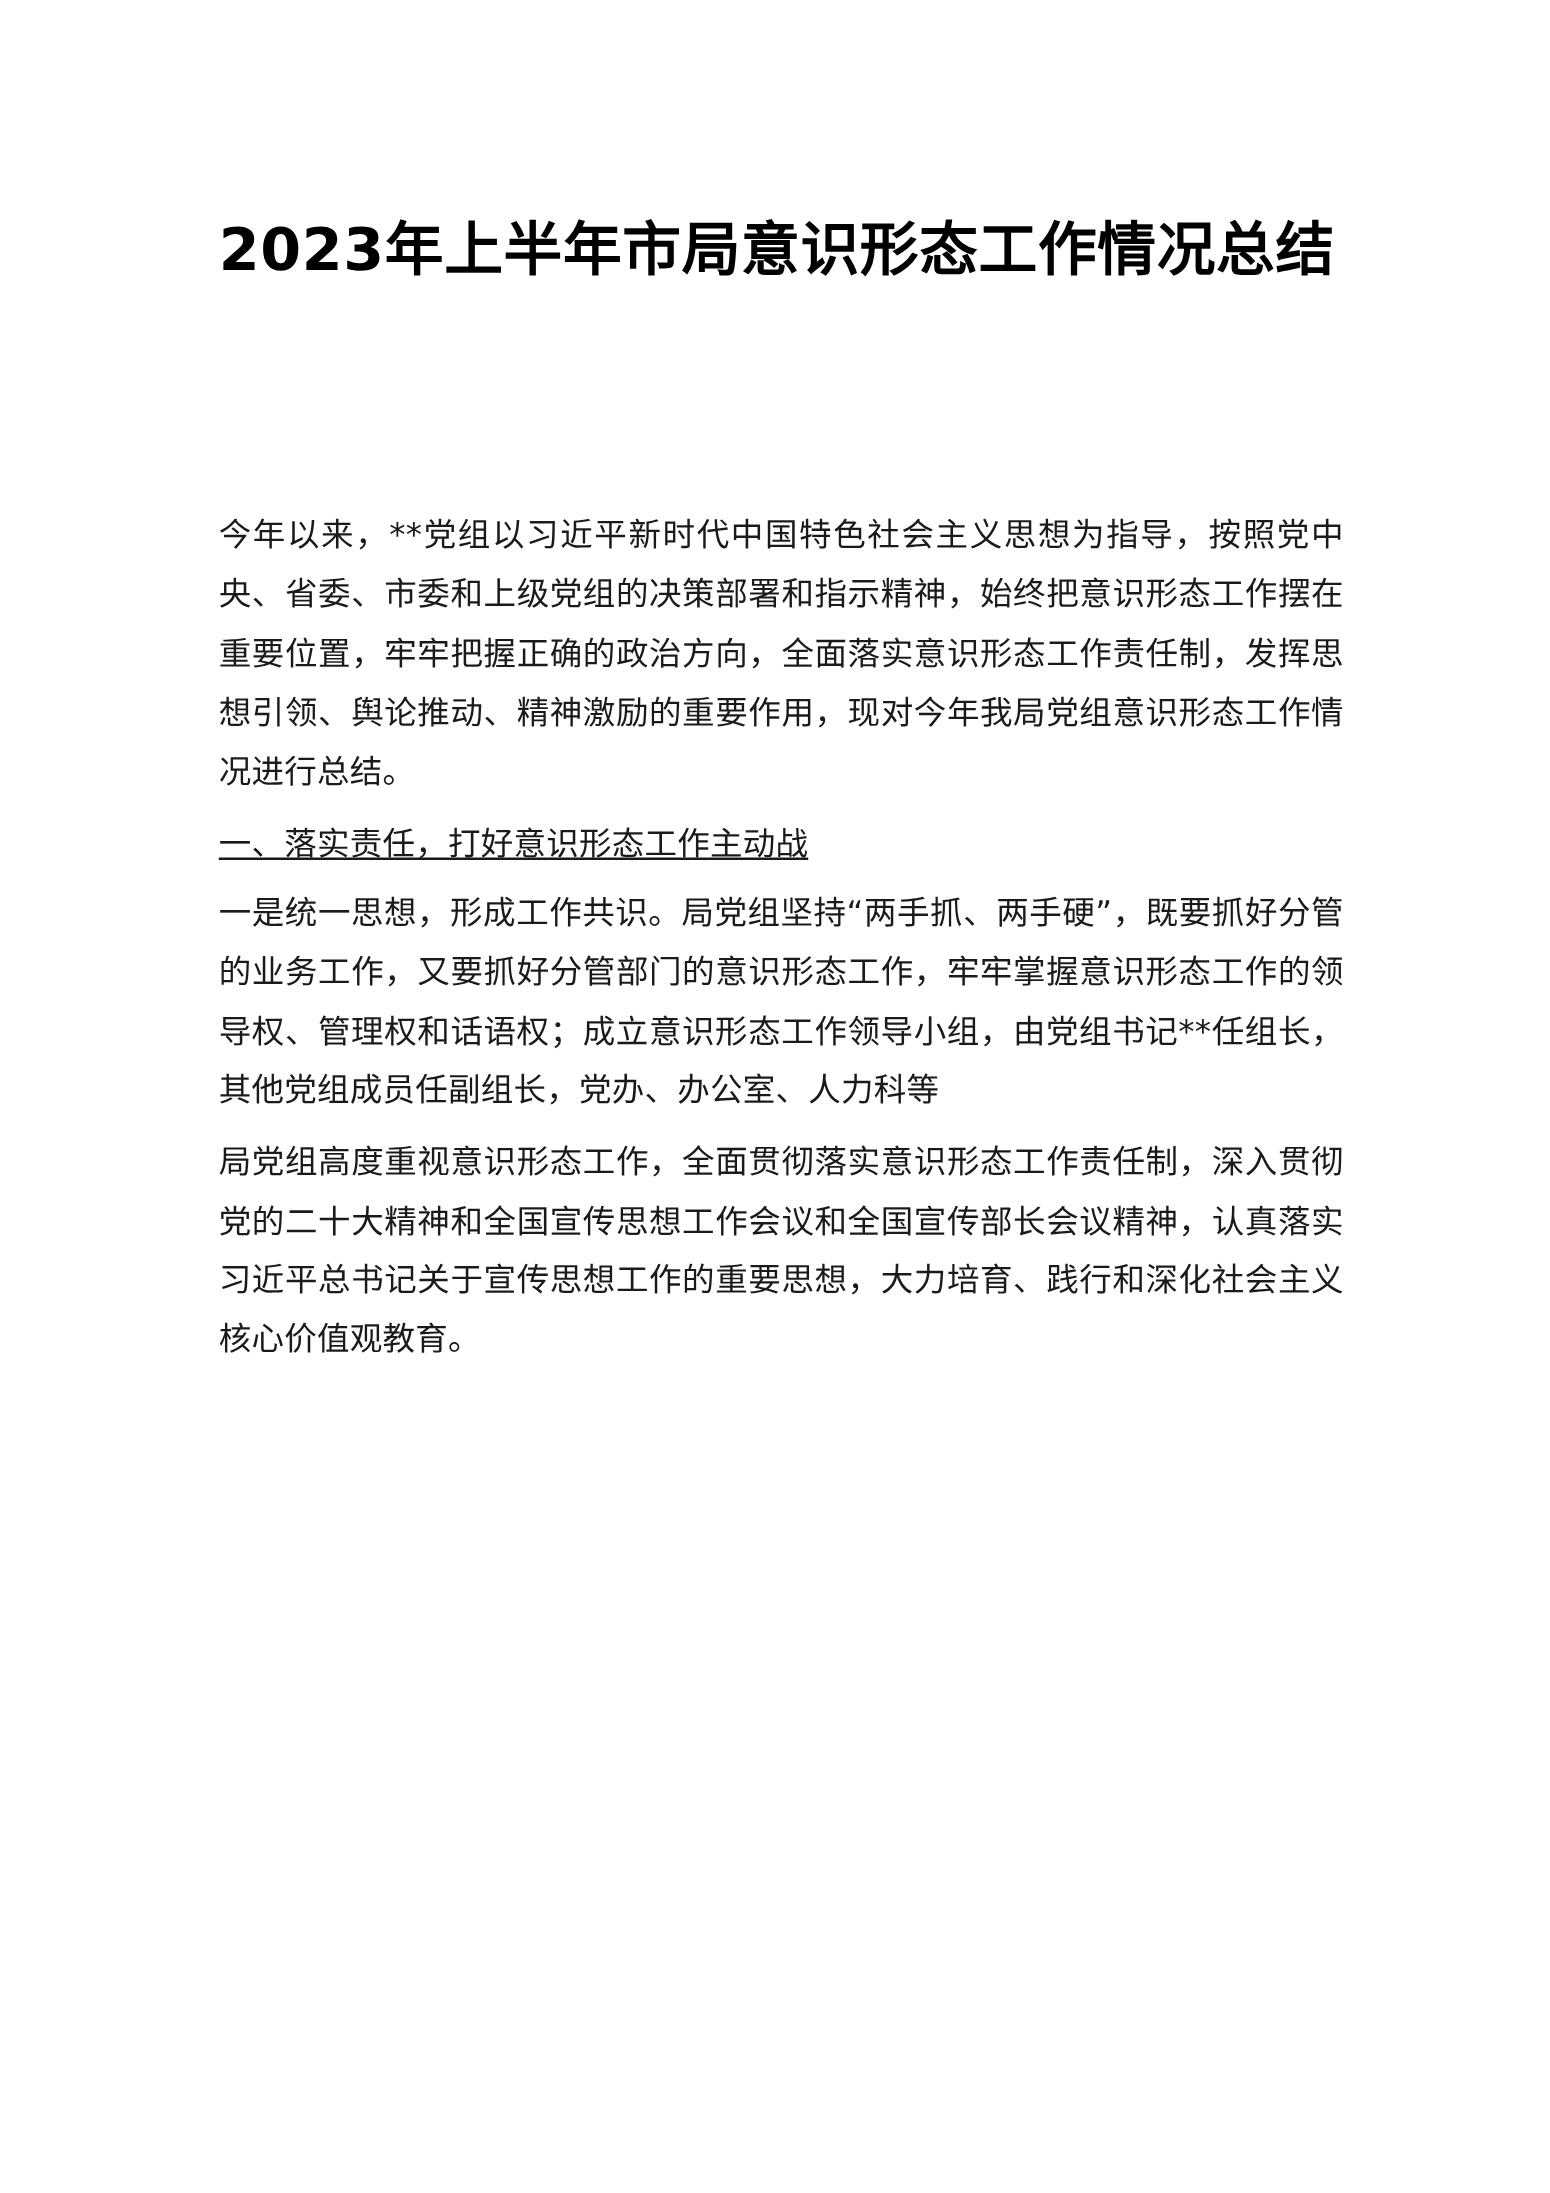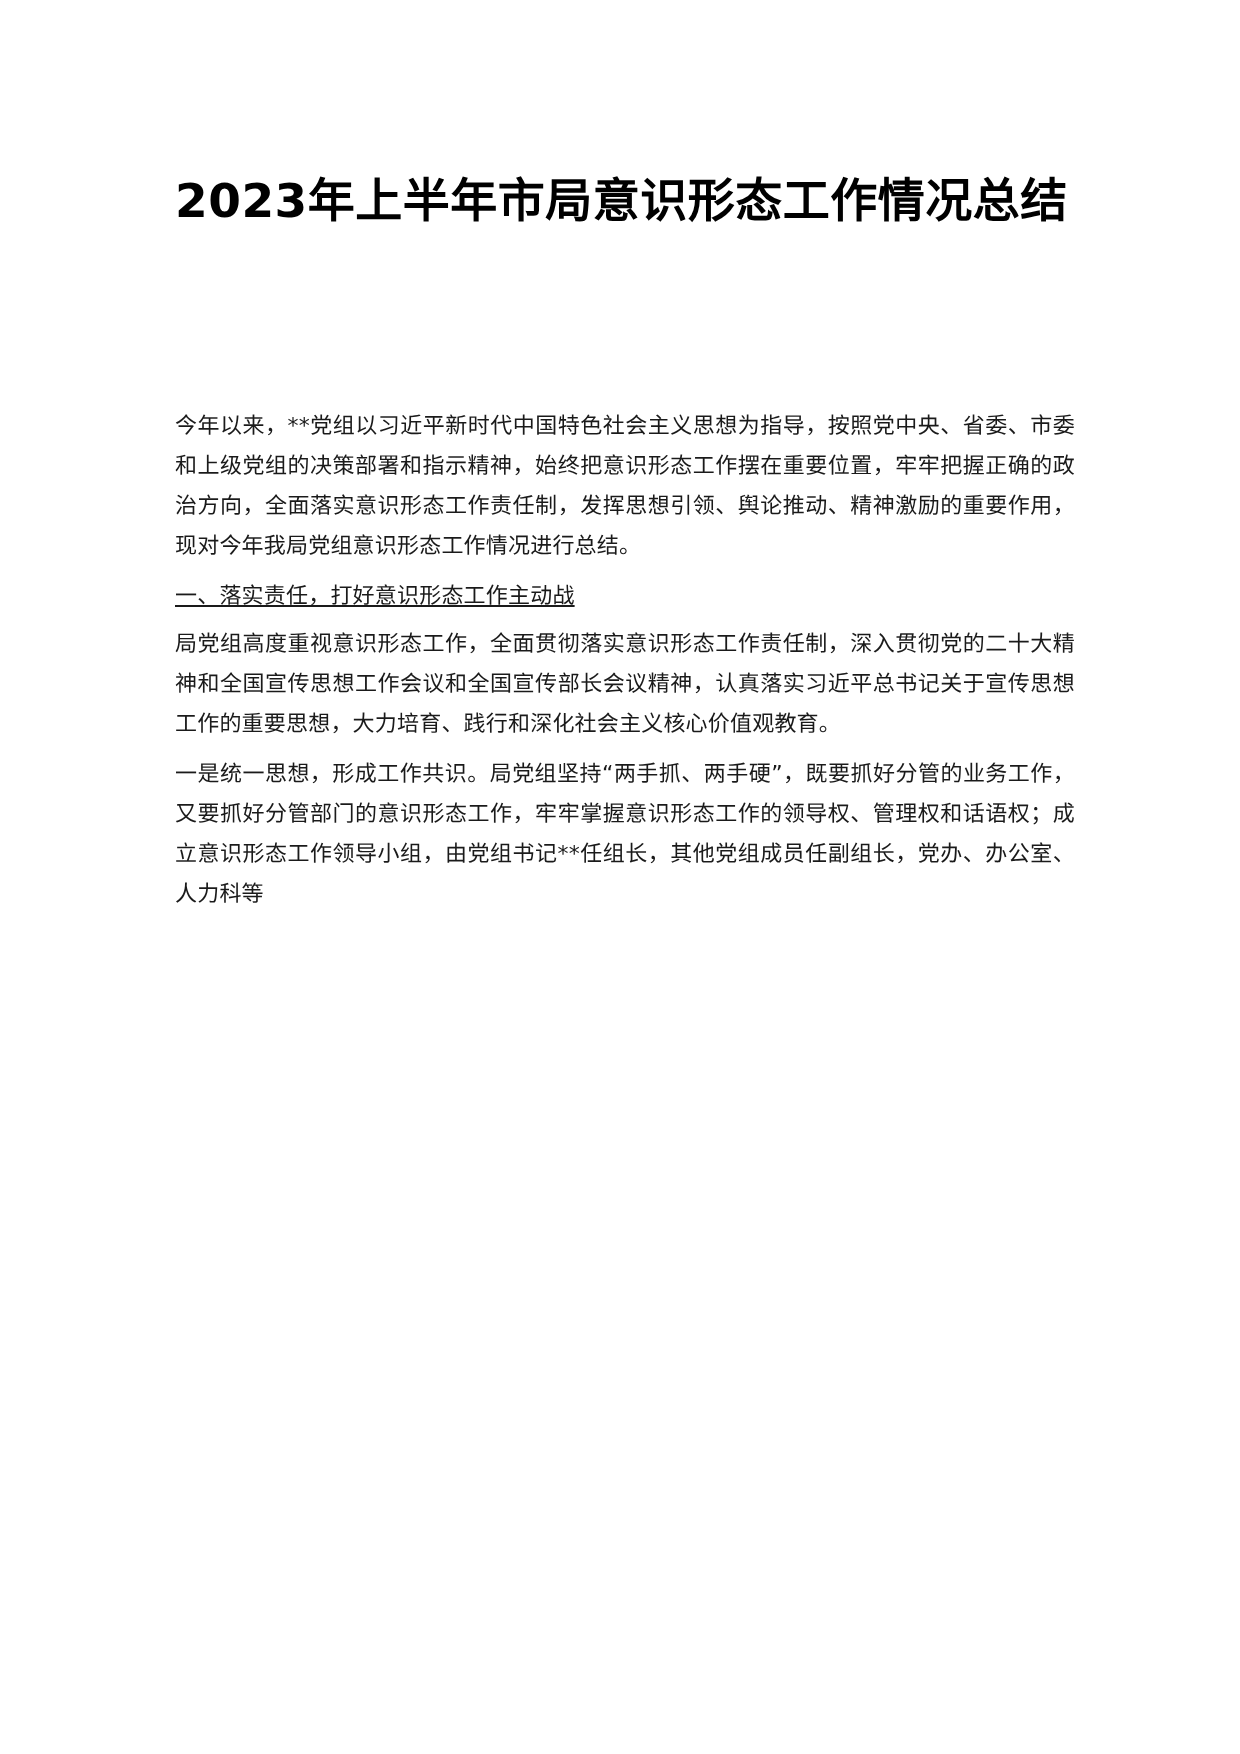--- a/index.html
+++ b/index.html
@@ -28,21 +28,21 @@
     line-height: 1.3;
     letter-spacing: 0.5px;
     color: #000000;
     margin: 0 0 0 0;
     white-space: nowrap;
   }
   .body-block {
     margin-top: 175px;
   }
   p.para {
-    font-size: 22px;
+    font-size: 26px;
     line-height: 1.82;
     margin: 0 0 10px 0;
     color: #1a1a1a;
     text-align: justify;
     text-justify: inter-ideograph;
     letter-spacing: 0.2px;
   }
   p.para.heading {
     margin-bottom: 8px;
     text-decoration: underline;
@@ -54,17 +54,17 @@
 </head>
 <body>
 
 <div class="page">
 
   <h1 class="doc-title">2023年上半年市局意识形态工作情况总结</h1>
 
   <div class="body-block">
     <p class="para">今年以来，**党组以习近平新时代中国特色社会主义思想为指导，按照党中央、省委、市委和上级党组的决策部署和指示精神，始终把意识形态工作摆在重要位置，牢牢把握正确的政治方向，全面落实意识形态工作责任制，发挥思想引领、舆论推动、精神激励的重要作用，现对今年我局党组意识形态工作情况进行总结。</p>
     <p class="para heading">一、落实责任，打好意识形态工作主动战</p>
+    <p class="para">一是统一思想，形成工作共识。局党组坚持“两手抓、两手硬”，既要抓好分管的业务工作，又要抓好分管部门的意识形态工作，牢牢掌握意识形态工作的领导权、管理权和话语权；成立意识形态工作领导小组，由党组书记**任组长，其他党组成员任副组长，党办、办公室、人力科等</p>
     <p class="para">局党组高度重视意识形态工作，全面贯彻落实意识形态工作责任制，深入贯彻党的二十大精神和全国宣传思想工作会议和全国宣传部长会议精神，认真落实习近平总书记关于宣传思想工作的重要思想，大力培育、践行和深化社会主义核心价值观教育。</p>
-    <p class="para">一是统一思想，形成工作共识。局党组坚持“两手抓、两手硬”，既要抓好分管的业务工作，又要抓好分管部门的意识形态工作，牢牢掌握意识形态工作的领导权、管理权和话语权；成立意识形态工作领导小组，由党组书记**任组长，其他党组成员任副组长，党办、办公室、人力科等</p>
   </div>
 
 </div>
 
 </body></html>

